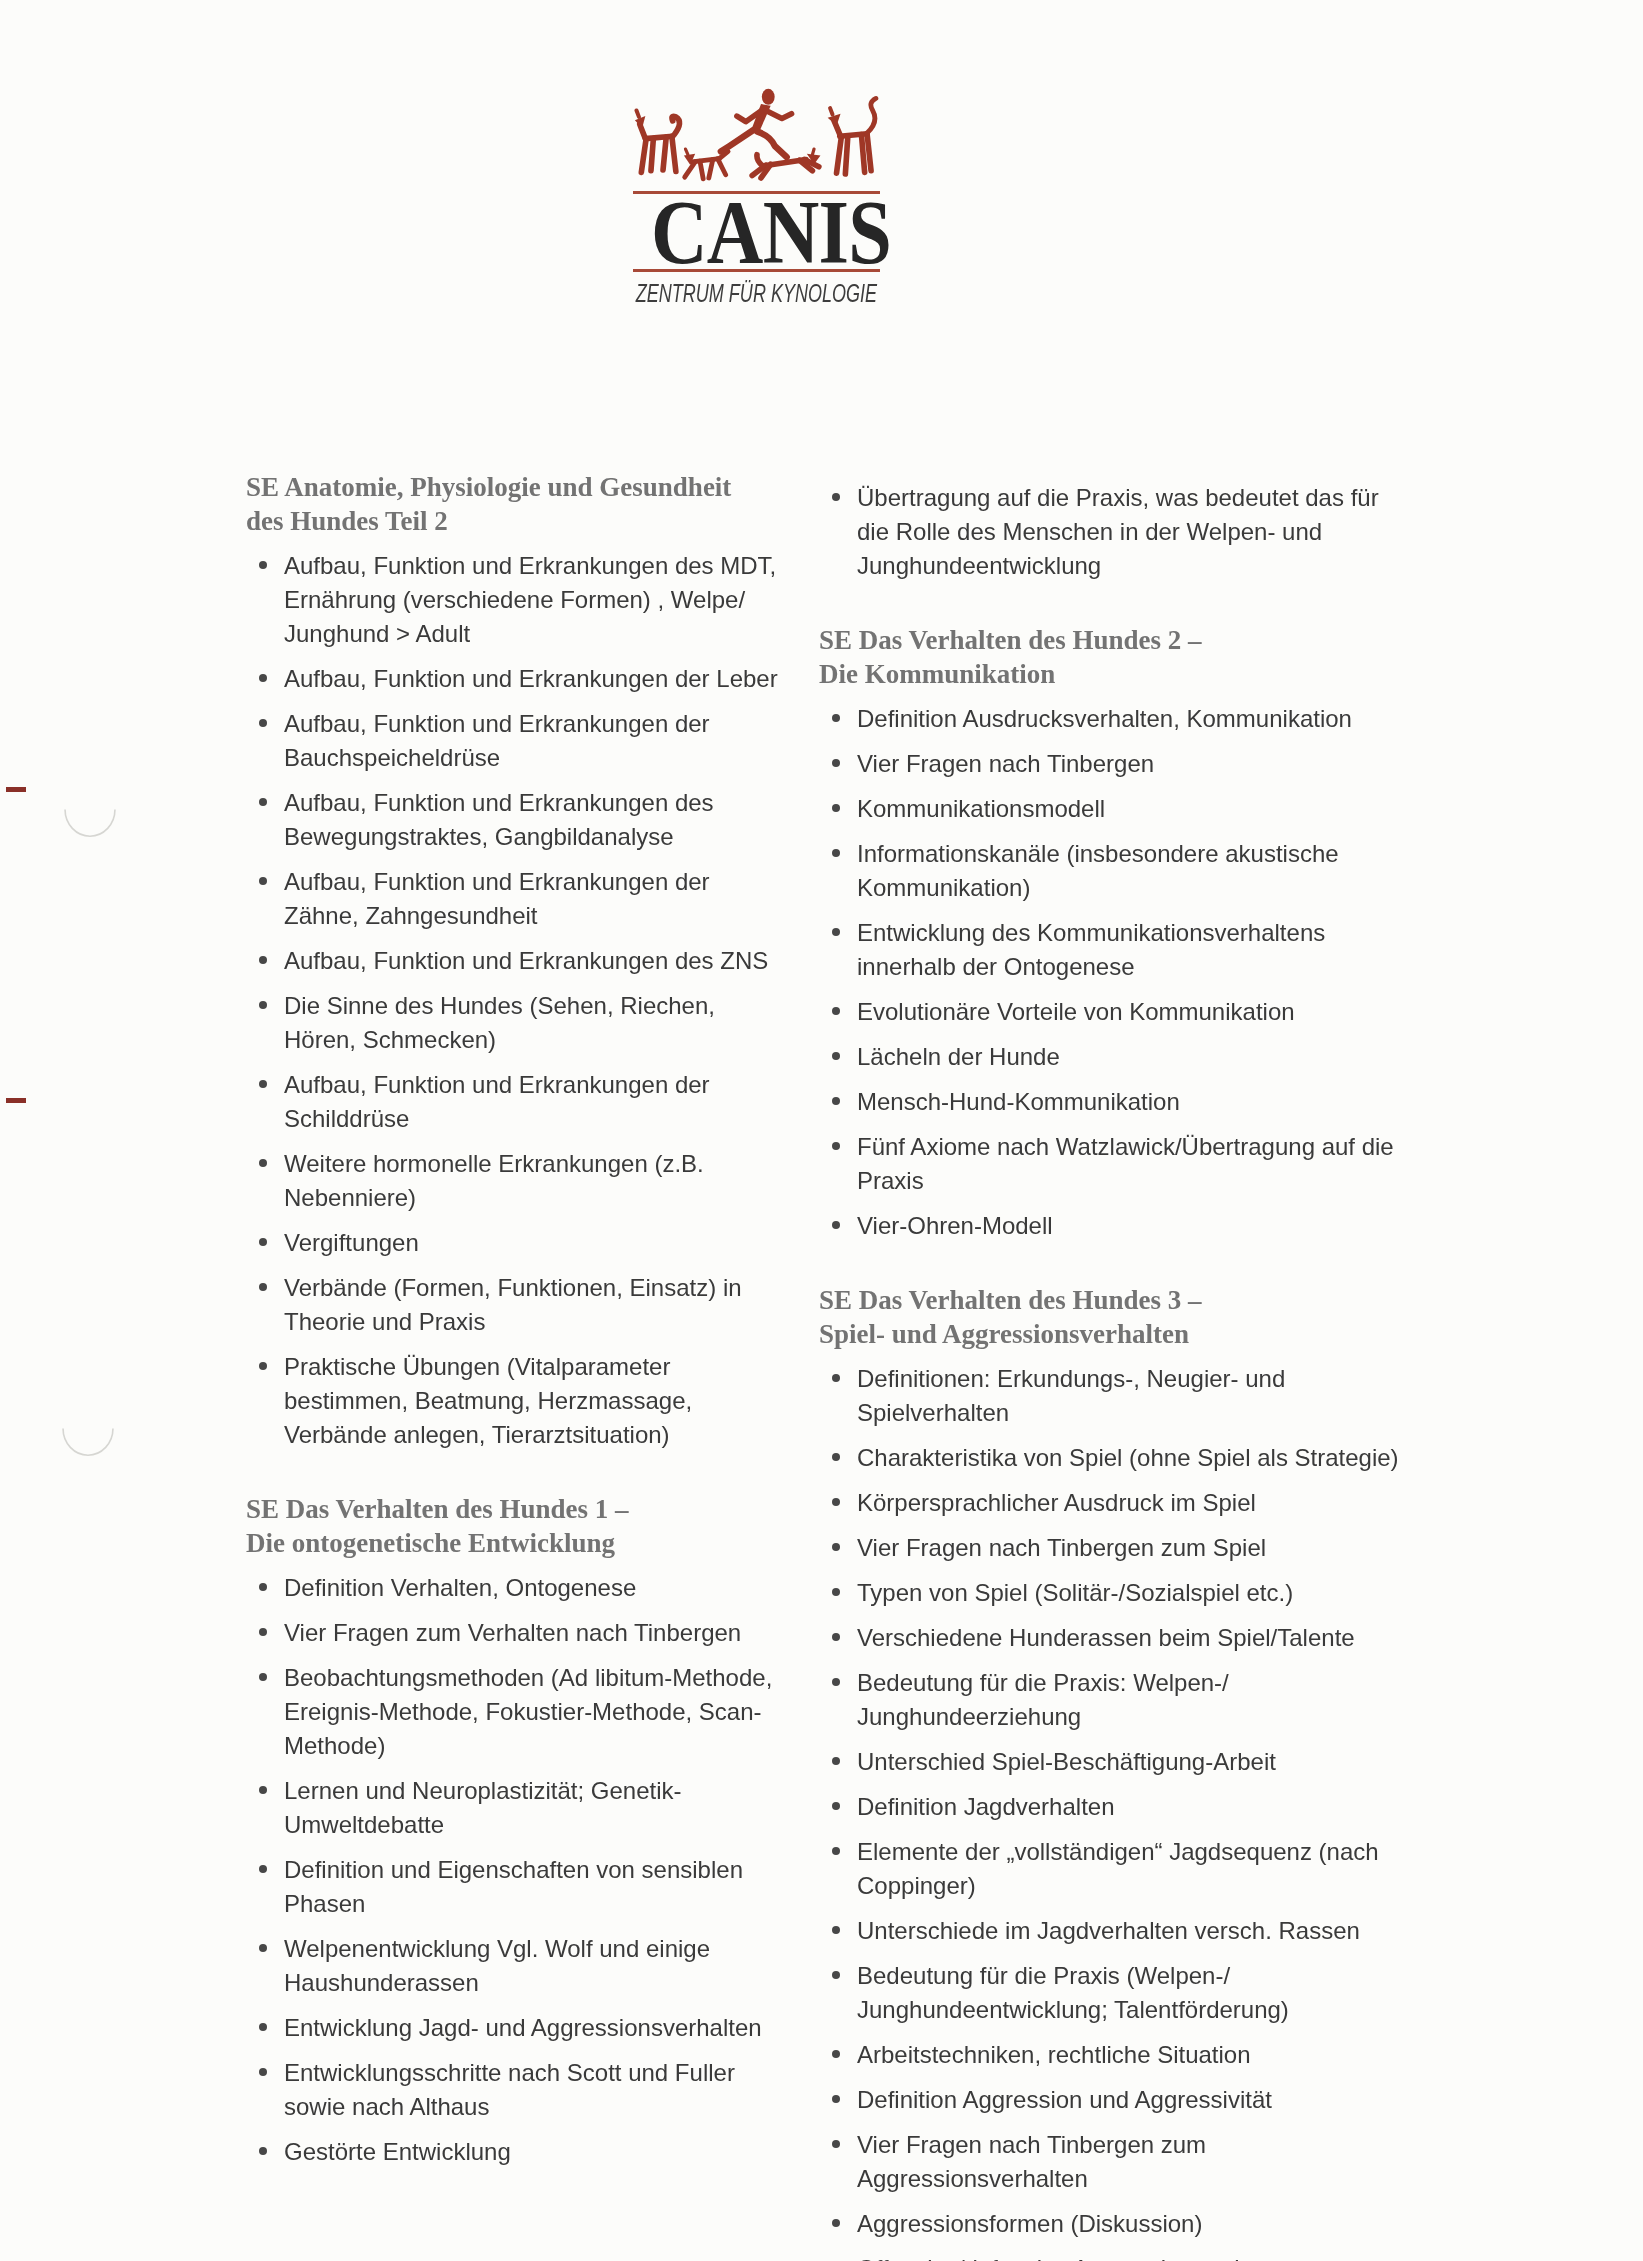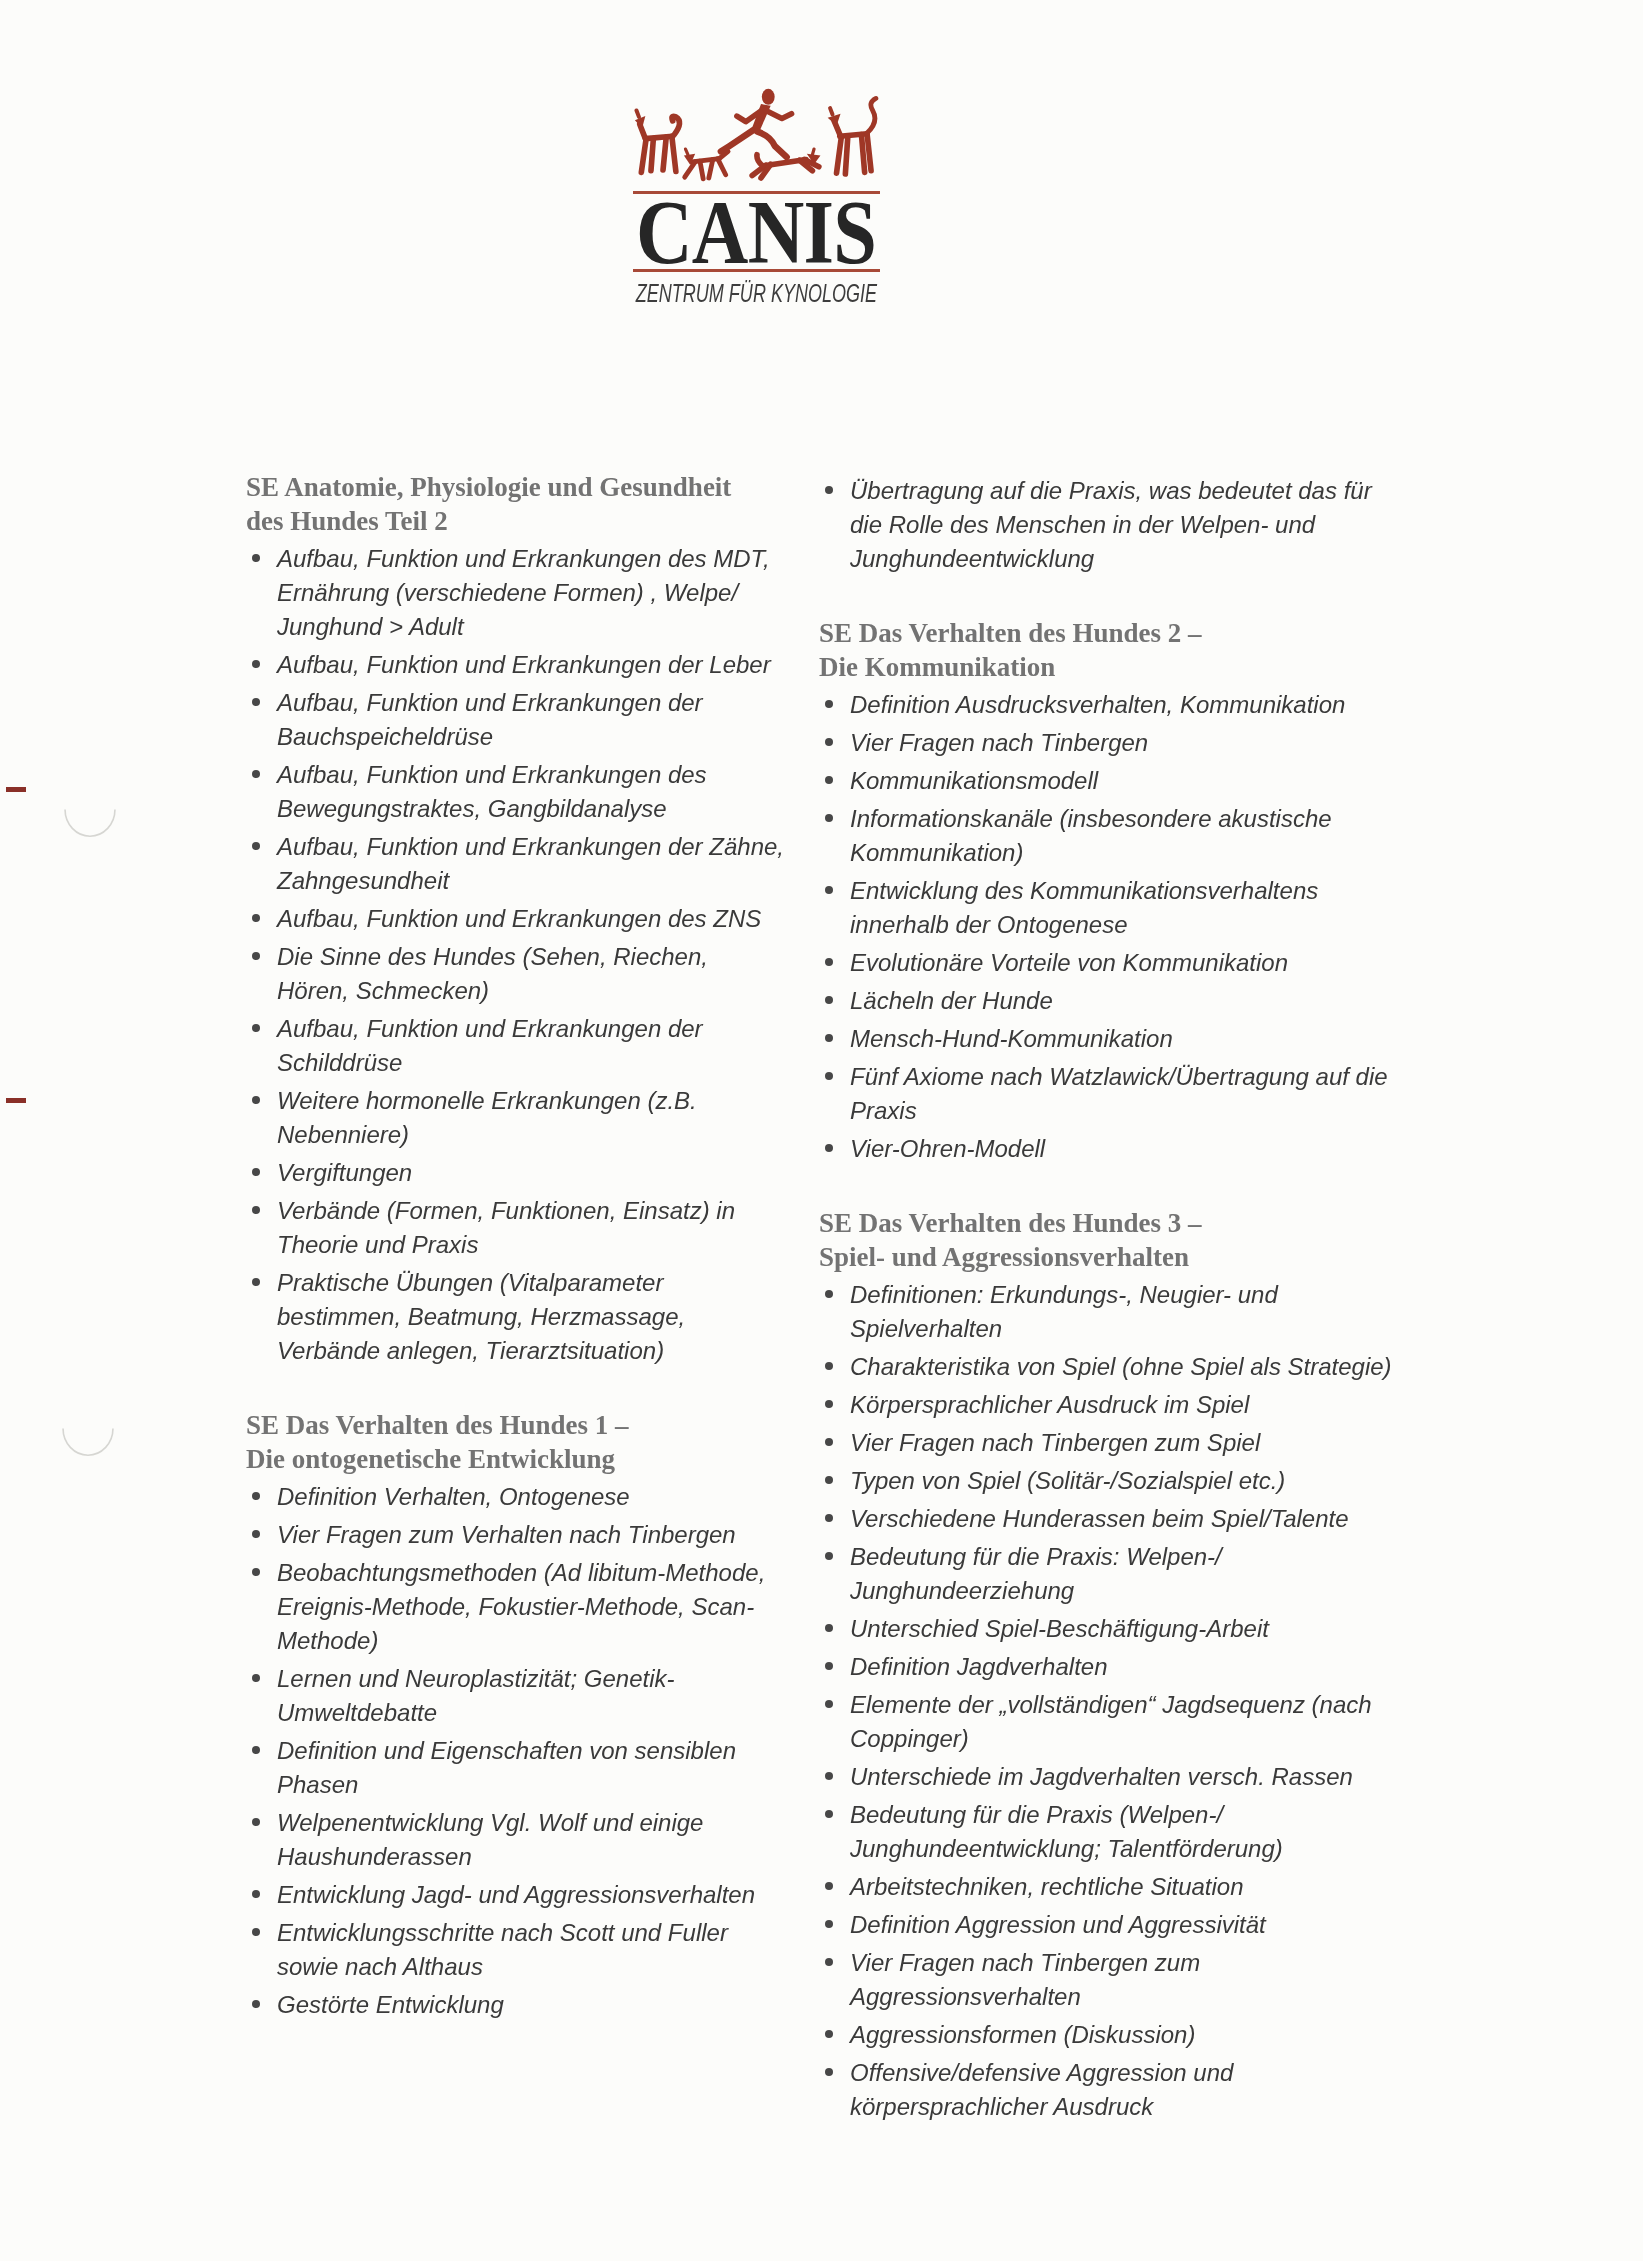--- a/index.html
+++ b/index.html
@@ -8,21 +8,21 @@
     position:relative;
     width:1644px;height:2261px;
     background:#fcfcfa;
     overflow:hidden;
   }
 
   
   .logo{position:absolute;left:633px;top:88px;width:247px;text-align:center;}
   .figures-svg{display:block;width:246px;height:98px;margin:0 auto 4.8px auto;}
   .rule{height:3.2px;background:#a84a38;margin:0;}
-  .brand-row{height:67px;margin-top:4.8px;display:flex;justify-content:center;align-items:center;overflow:visible;}
+  .brand-row{height:67px;margin-top:4.8px;display:flex;justify-content:flex-start;align-items:center;overflow:visible;}
   .brand{
     font-family:"Liberation Serif", serif;
     font-weight:700;font-size:90px;line-height:67px;
     color:#262626;letter-spacing:-0.8px;
     display:inline-block;transform:scaleX(0.87);transform-origin:center center;
     white-space:nowrap;
   }
   .rule-bottom{margin-top:3.2px;}
   .tagline-row{margin-top:8.8px;height:24px;display:flex;justify-content:center;font-style:italic;}
   .tagline{
@@ -38,21 +38,21 @@
 
   .section-heading{
     font-size:27px;font-weight:700;line-height:34px;color:#737373;margin:0;font-family:Liberation Serif, serif;
   }
   .sec:not(:first-child) .section-heading{margin-top:40px;}
 
   .bullet-list{
     margin:0;padding:0 0 0 27px;list-style:none;
     font-size:24px;line-height:34px;color:#3a3a3a;
   }
-  .bullet-list li{position:relative;margin:4px;padding:0;font-style:italic;}
+  .bullet-list li{position:relative;margin:11px;padding:0;}
   .bullet-list li::before{
     content:"";position:absolute;left:-25px;top:12px;
     width:8px;height:8px;border-radius:50%;background:#474747;
   }
 
   
   .margin-dash{position:absolute;left:6.4px;width:20px;height:4.8px;background:#8a3028;}
   .dash-1{top:787px;}
   .dash-2{top:1098px;}
   .punch{position:absolute;width:58px;height:39px;}

